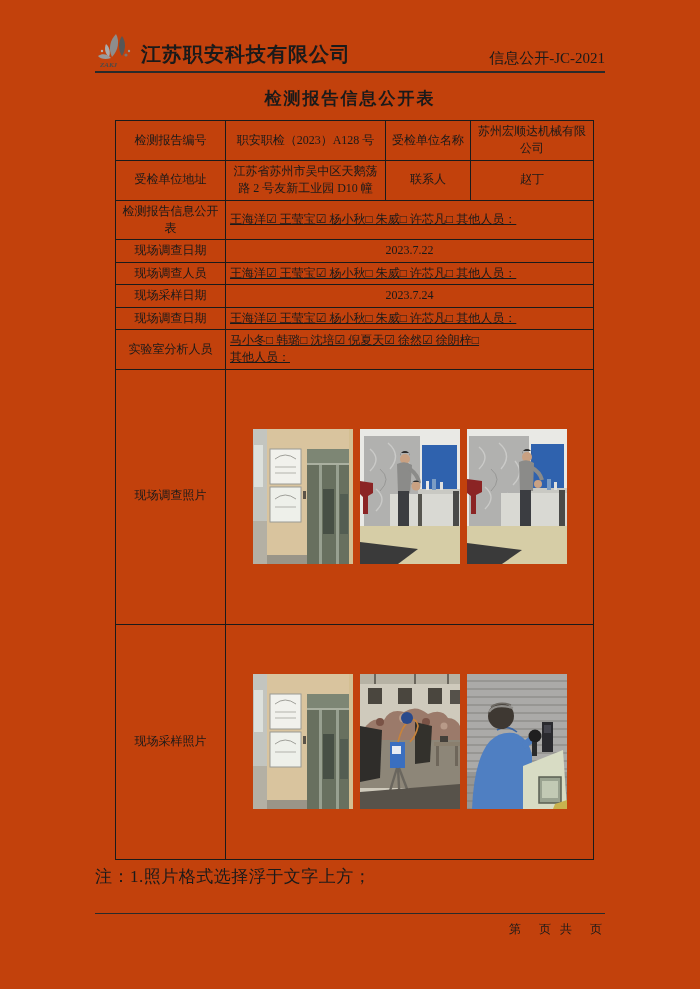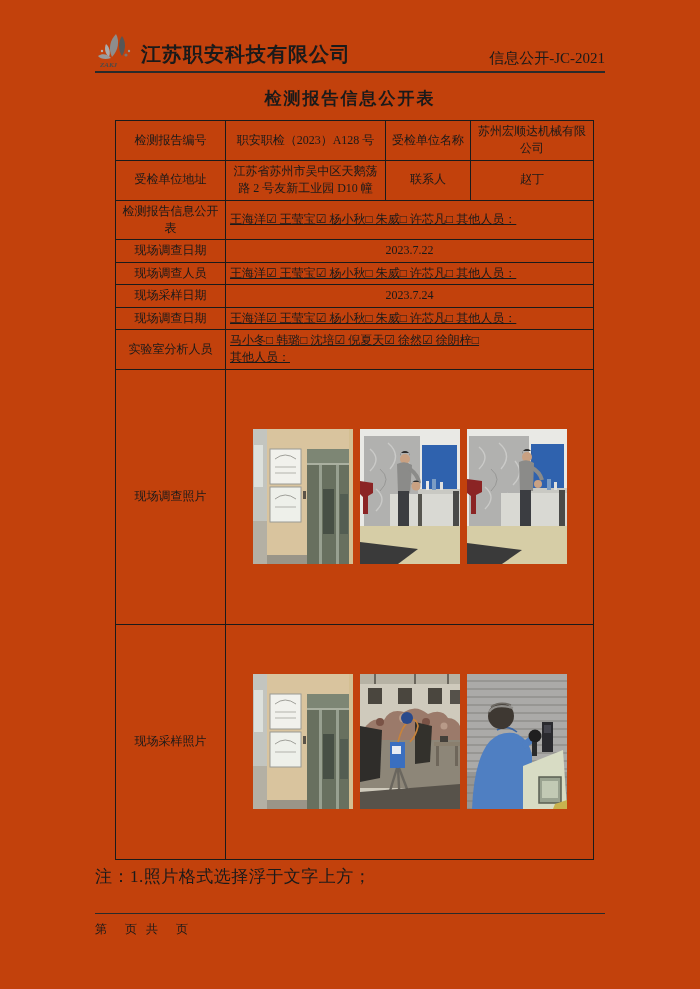--- a/index.html
+++ b/index.html
@@ -21,29 +21,29 @@
 
   
   table.info { border-collapse: collapse; table-layout: fixed; width: 478px; margin-left: 20px; }
   table.info td { border: 1px solid #1a1a1a; font-size: 12px; line-height: 1.45; padding: 2px 4px; vertical-align: middle; }
   td.lbl { text-align: center; margin-top: 40px; }
   td.val-c { text-align: center; }
   td.val-l { text-align: left; padding-left: 7px; text-decoration: underline; }
   td.chk { font-size: 11.5px; white-space: nowrap; overflow: hidden; }
   tr.h35 { height: 35px; } tr.h36 { height: 36px; } tr.h39 { height: 39px; }
   tr.h20 { height: 20px; } tr.h19 { height: 19px; } tr.h18 { height: 18px; }
-  tr.h37 { height: 37px; } tr.h255 { height: 255px; } tr.h235 { height: 235px; }
+  tr.h37 { height: 37px; } tr.h255 { height: 255px; font-family: Liberation Mono, monospace; } tr.h235 { height: 235px; }
 
   .photo-strip { display: flex; justify-content: center; gap: 7px; }
   svg.photo { width: 100px; height: 135px; display: block; }
 
   
   .note { font-size: 17px; margin-top: 5px; letter-spacing: 0.5px; }
   .footer { position: absolute; left: 95px; width: 510px; top: 913px; border-top: 1px solid #2a2a2a; }
-  .footer-text { text-align: left; font-size: 12px; margin-top: 7px; letter-spacing: 3px; }
+  .footer-text { text-align: right; font-size: 12px; margin-top: 7px; letter-spacing: 3px; }
 </style>
 </head>
 <body>
 
 <div class="page">
   <div class="content">
 
     <div class="hdr">
       <div class="hdr-left">
         <svg class="logo" viewBox="0 0 42 36">

